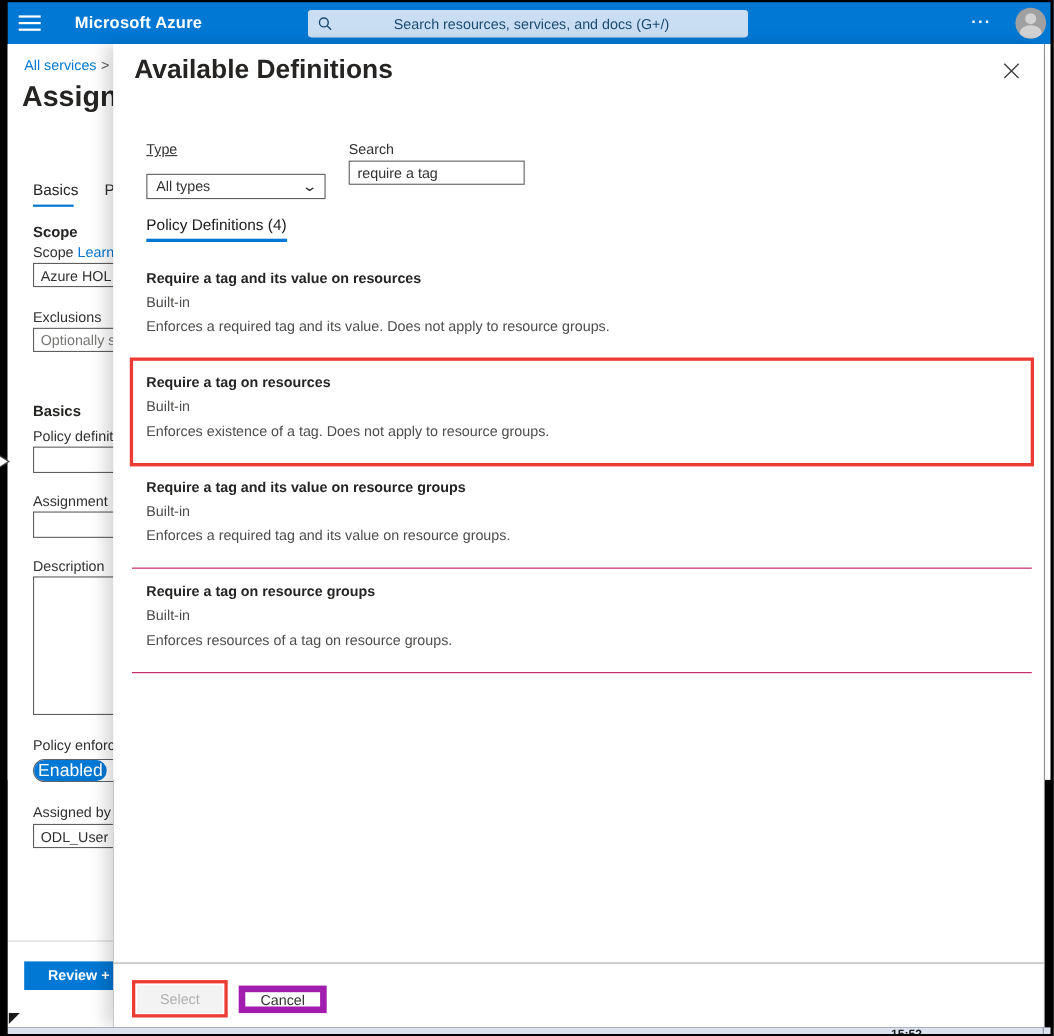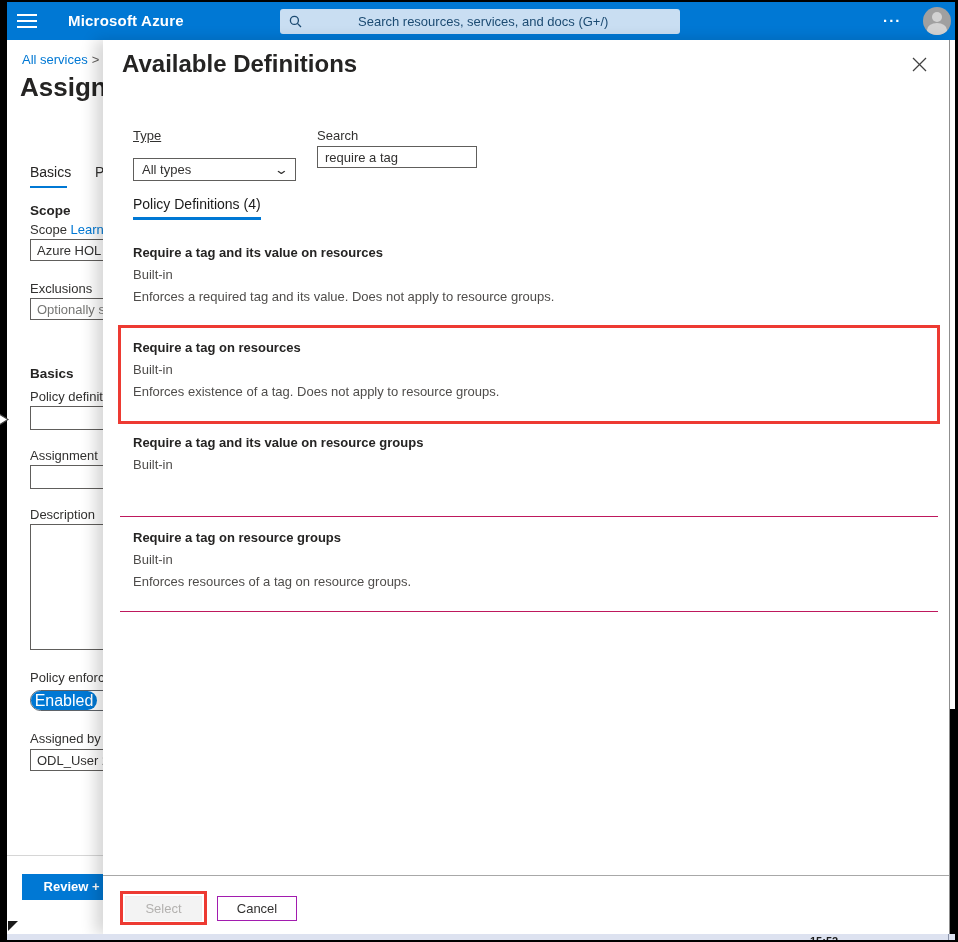--- a/index.html
+++ b/index.html
@@ -53,21 +53,21 @@
   .panel-tab-underline { position: absolute; left: 30px; top: 177px; width: 128px; height: 3px; background: #0078d4; }
   .def-list { position: absolute; left: 17px; top: 192px; width: 818px; }
   .def-item { position: relative; height: 95px; padding: 13px 0 0 13px; border-bottom: 1px solid #be185d; cursor: pointer; }
   .def-item.highlighted { outline: 3px solid #ed3a32; outline-offset: -1px; }
   .def-name { font-size: 13px; font-weight: 700; color: #252423; }
   .def-type { font-size: 13px; color: #4f4d4b; margin-top: 7px; }
   .def-desc { font-size: 13px; color: #4f4d4b; margin-top: 7px; }
   .footer-sep { position: absolute; left: 0; top: 835px; width: 846px; height: 1px; background: #a8a8a8; }
   .select-wrap { position: absolute; left: 17px; top: 851px; width: 87px; height: 34px; border: 3px solid #ed3a32; display: flex; align-items: center; justify-content: center; }
   .select-btn { width: 77px; height: 25px; background: #f3f3f3; border: 1px solid #efefef; color: #b3b1af; font-size: 13px; font-family: "Liberation Sans", sans-serif; }
-  .cancel-btn { position: absolute; left: 114px; top: 856px; width: 80px; height: 25px; background: #fff; border: 1px solid #a21caf; color: #323130; font-size: 13px; cursor: pointer; font-family: "Liberation Sans", sans-serif; }
+  .cancel-btn { position: absolute; left: 114px; top: 856px; width: 80px; height: 25px; background: #fff; border: 6px solid #a21caf; color: #323130; font-size: 13px; cursor: pointer; font-family: "Liberation Sans", sans-serif; }
 
   
   .taskbar { position: absolute; left: 7px; top: 934px; width: 948px; height: 6px; background: #dde2f0; overflow: hidden; }
   .clock { position: absolute; left: 803px; top: 1px; font-size: 11px; font-weight: 700; color: #1c1c1c; }
   .tb-sep { position: absolute; left: 941px; top: 0; width: 1px; height: 6px; background: #8b93a8; }
 
   
   .edge-arrow { position: absolute; left: 0; top: 411px; z-index: 5; }
   .corner-cursor { position: absolute; left: 8px; top: 921px; width: 0; height: 0; border-top: 10px solid #1a1a1a; border-right: 10px solid transparent; z-index: 5; }
 </style>
@@ -173,20 +173,21 @@
 
   <div class="def-item highlighted">
     <div class="def-name">Require a tag on resources</div>
     <div class="def-type">Built-in</div>
     <div class="def-desc">Enforces existence of a tag. Does not apply to resource groups.</div>
   </div>
 
   <div class="def-item">
     <div class="def-name">Require a tag and its value on resource groups</div>
     <div class="def-type">Built-in</div>
+    <div class="def-desc">Enforces a required tag and its value on resource groups.</div>
   </div>
 
   <div class="def-item">
     <div class="def-name">Require a tag on resource groups</div>
     <div class="def-type">Built-in</div>
     <div class="def-desc">Enforces resources of a tag on resource groups.</div>
   </div>
 </div>
 
       <div class="footer-sep"></div>

